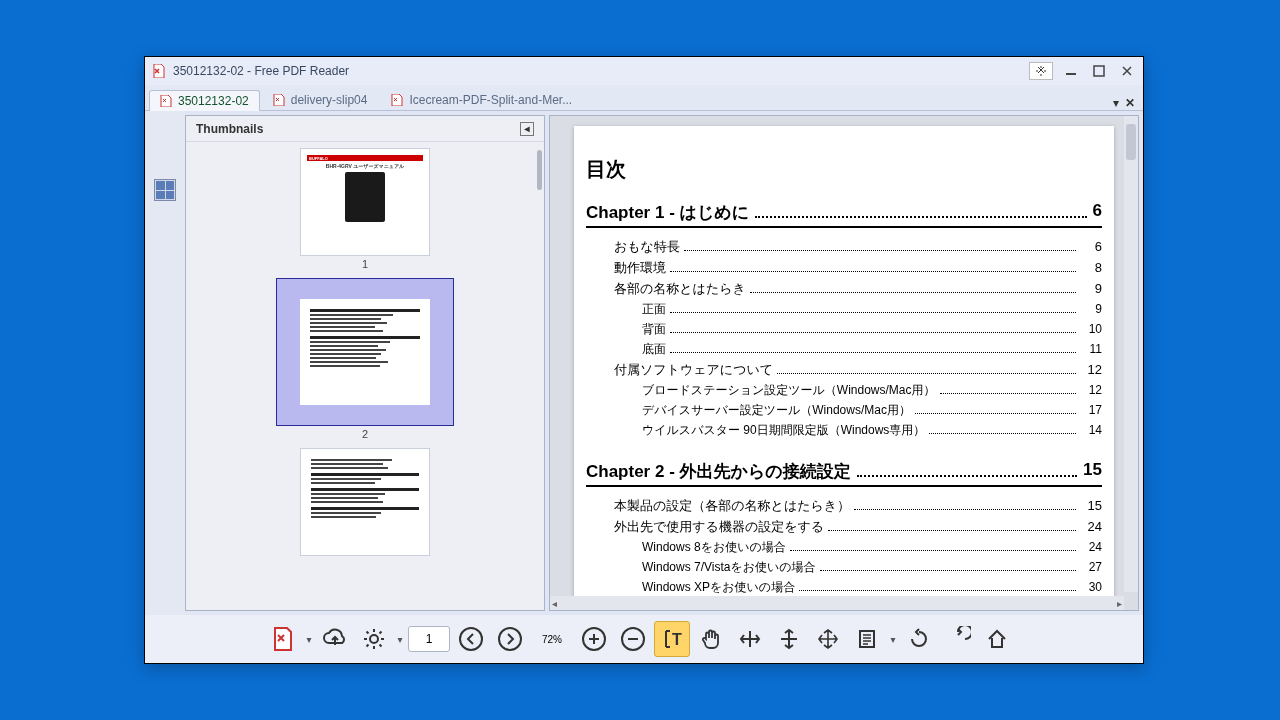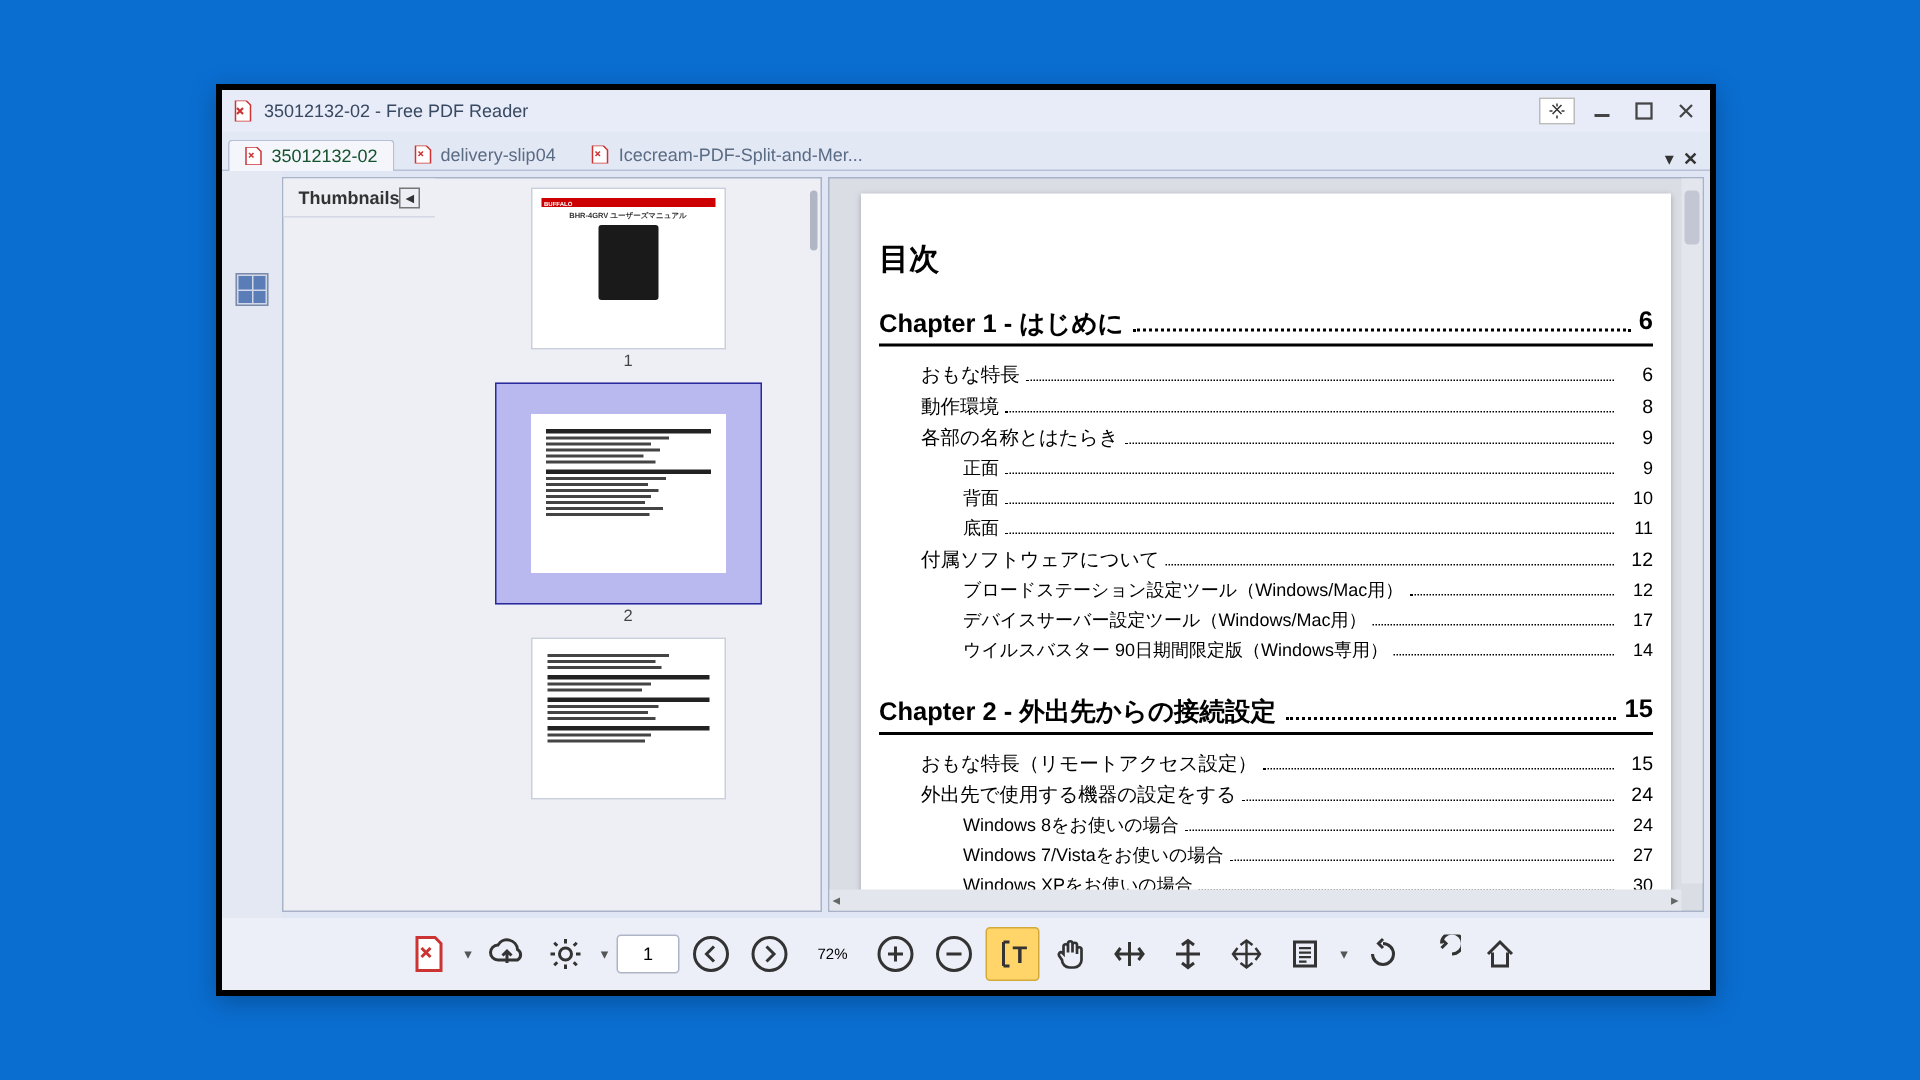--- a/index.html
+++ b/index.html
@@ -1,33 +1,33 @@
 <!DOCTYPE html>
 <html><head>
 <meta charset="utf-8">
 <style>
 *{box-sizing:border-box;margin:0;padding:0;font-family:"Segoe UI",Arial,sans-serif}
 body{background:#0a6ed1;width:1280px;height:720px;overflow:hidden}
-.window{position:absolute;left:144px;top:56px;width:1000px;height:608px;background:#e1e6f5;border:4px solid #000000;box-shadow:0 4px 16px rgba(0,0,0,0.25)}
+.window{position:absolute;left:144px;top:56px;width:1000px;height:608px;background:#e1e6f5;border:1px solid #000000;box-shadow:0 4px 16px rgba(0,0,0,0.25)}
 .titlebar{height:28px;display:flex;align-items:center;padding:0 6px;background:#e7ecf8}
 .titlebar .icon{width:16px;height:16px;margin-right:6px;display:flex;align-items:center;justify-content:center}
 .title-text{font-size:12px;color:#384860}
 .win-controls{margin-left:auto;display:flex;gap:8px;align-items:center}
 .pin-btn{background:#fff;border:1px solid #bbb;width:24px;height:18px;display:flex;align-items:center;justify-content:center;font-size:12px}
 .win-btn{width:20px;height:16px;display:flex;align-items:center;justify-content:center;font-size:13px;color:#333;cursor:pointer}
 .tabstrip{height:26px;background:#e3e8f5;display:flex;align-items:flex-end;padding:0 4px;border-bottom:1px solid #b7c0d5;position:relative}
 .tab{display:flex;align-items:center;padding:3px 10px;font-size:12px;color:#5a6b84;gap:6px;cursor:pointer;border:1px solid transparent;border-bottom:none;margin-right:2px}
 .tab.active{background:#f4f6fb;border-color:#b7c0d5;color:#14532d;border-radius:3px 3px 0 0;position:relative;top:1px}
 .tab .pdf-i{width:12px;height:12px}
 .tabstrip-right{margin-left:auto;display:flex;align-items:center;gap:6px;padding-right:4px;color:#333;font-size:12px}
 .content{display:flex;height:calc(100% - 102px);background:#e1e6f5}
 .left-strip{width:40px;background:#e4e8f3;display:flex;flex-direction:column;align-items:center;padding-top:68px}
 .grid-btn{width:22px;height:22px;border:1px solid #7a8aa8;display:grid;grid-template-columns:1fr 1fr;grid-template-rows:1fr 1fr;gap:1px;padding:1px;background:#cfd7e8;cursor:pointer}
 .grid-btn div{background:#5a7db8}
-.thumbs{width:360px;background:#edeff5;display:flex;flex-direction:row;border:1px solid #a9b3c8;margin:4px 0 4px 0;position:relative}
+.thumbs{width:360px;background:#edeff5;display:flex;flex-direction:column;border:1px solid #a9b3c8;margin:4px 0 4px 0;position:relative}
 .thumbs-header{height:26px;background:#edeff5;border-bottom:1px solid #d3d8e4;display:flex;align-items:center;padding:0 10px;font-size:12px;font-weight:bold;color:#333}
 .thumbs-header .collapse{margin-left:auto;width:14px;height:14px;border:1px solid #777;display:flex;align-items:center;justify-content:center;font-size:10px;cursor:pointer}
 .thumbs-body{flex:1;overflow:hidden;padding:6px 4px;position:relative}
 .th-scroll{position:absolute;right:2px;top:8px;width:5px;height:40px;background:#b0b6c4;border-radius:3px}
 .thumb{display:flex;flex-direction:column;align-items:center;margin-bottom:8px}
 .thumb-page{width:130px;height:108px;background:#fff;border:1px solid #c9cfdb;padding:6px;position:relative;overflow:hidden;font-size:5px;color:#333}
 .thumb.selected .thumb-sel{width:178px;height:148px;background:#b9b9ef;border:1px solid #2a2a9a;display:flex;align-items:center;justify-content:center}
 .thumb.selected .thumb-page{width:130px;height:106px;border:none}
 .thumb-num{font-size:11px;color:#444;margin-top:2px}
 
@@ -270,21 +270,21 @@
               <span class="dots"></span>
               <span class="pn">14</span>
             </div>
             <div style="height: 18px;"></div>
             <div class="ch-head">
               <span>Chapter 2 - 外出先からの接続設定 </span>
               <span class="dots"></span>
               <span> 15</span>
             </div>
             <div class="toc-row indent1">
-              <span>おもな特長（リモートアクセス設定） </span>
+              <span>本製品の設定（各部の名称とはたらき） </span>
               <span class="dots"></span>
               <span class="pn">15</span>
             </div>
             <div class="toc-row indent1">
               <span>外出先で使用する機器の設定をする </span>
               <span class="dots"></span>
               <span class="pn">24</span>
             </div>
             <div class="toc-row indent2">
               <span>Windows 8をお使いの場合 </span>

